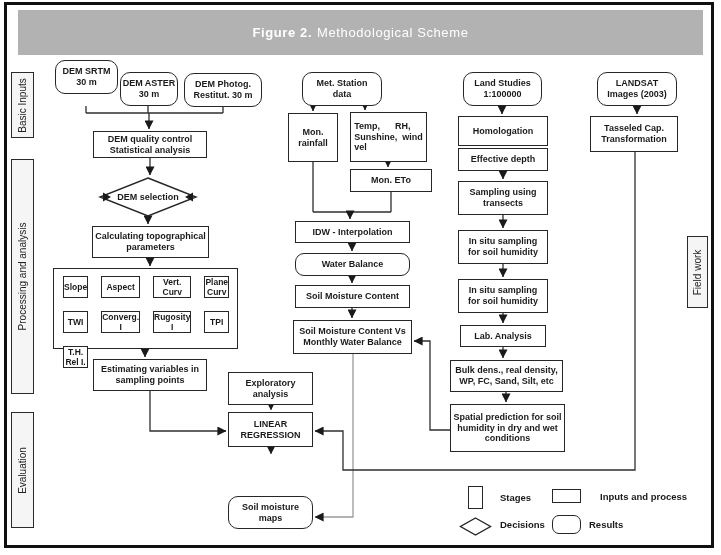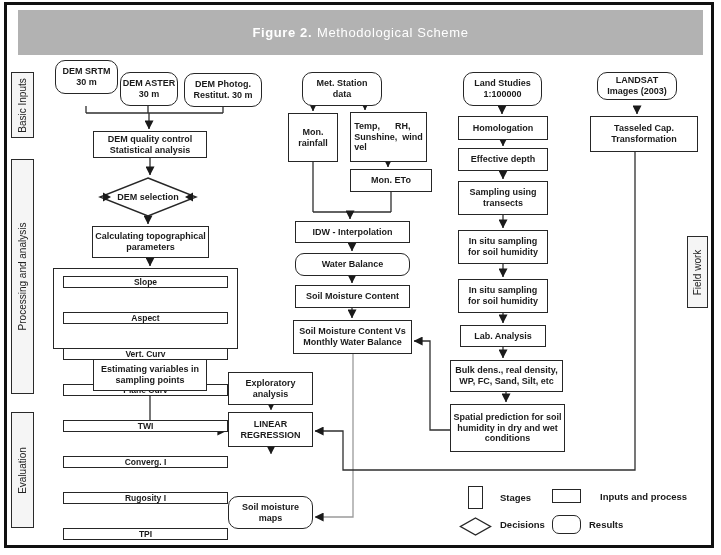--- a/index.html
+++ b/index.html
@@ -16,21 +16,21 @@
        display:flex;align-items:center;justify-content:center;text-align:center;
        font-weight:bold;font-size:9px;line-height:1.18;}
   .box>span{display:block;width:100%;white-space:pre-line;}
   .rounded{border-radius:10px;}
   .justify>span{text-align:left;padding:1px 4px;}
   .stage{position:absolute;background:#f5f5f5;border:1.2px solid #2a2a2a;box-sizing:border-box;
          display:flex;align-items:center;justify-content:center;}
   .stage>span{transform:rotate(-90deg);white-space:nowrap;font-size:10px;color:#222;}
   .param-grid{position:absolute;left:53px;top:268px;width:185px;height:81px;
               border:1.4px solid #262626;box-sizing:border-box;background:#fff;
-              display:grid;grid-template-columns:repeat(1,1fr);gap:24px 13px;padding:7px 9px;}
+              display:grid;grid-template-columns:repeat(4,1fr);gap:13px 13px;padding:7px 9px;}
   .param{border:1.3px solid #262626;display:flex;align-items:center;justify-content:center;
          font-size:8.5px;font-weight:bold;text-align:center;background:#fff;}
   .diamond-wrap{position:absolute;left:98px;top:176px;width:100px;height:42px;}
   .diamond-wrap svg{position:absolute;left:0;top:0;}
   .diamond-wrap .dlabel{position:absolute;left:0;top:0;width:100%;height:100%;
         display:flex;align-items:center;justify-content:center;font-size:9px;font-weight:bold;}
   .lgl{position:absolute;font-size:9.5px;font-weight:bold;}
   .lg-rect{position:absolute;background:#fff;border:1.3px solid #262626;box-sizing:border-box;}
   svg.wires{position:absolute;left:0;top:0;pointer-events:none;}
   .wire{stroke:#2f2f2f;stroke-width:1.3;fill:none;}
@@ -203,21 +203,21 @@
     </div>
   <div class="box" style="left:293px;top:320px;width:119px;height:34px;">
       <span>Soil Moisture Content Vs
 Monthly Water Balance</span>
     </div>
 
   <div class="box rounded" style="left:463px;top:72px;width:79px;height:34px;">
       <span>Land Studies
 1:100000</span>
     </div>
-  <div class="box" style="left:458px;top:116px;width:90px;height:24px;">
+  <div class="box" style="left:458px;top:116px;width:90px;height:30px;">
       <span>Homologation</span>
     </div>
   <div class="box" style="left:458px;top:148px;width:90px;height:23px;">
       <span>Effective depth</span>
     </div>
   <div class="box" style="left:458px;top:181px;width:90px;height:34px;">
       <span>Sampling using
 transects</span>
     </div>
   <div class="box" style="left:458px;top:230px;width:90px;height:34px;">
@@ -234,25 +234,25 @@
   <div class="box" style="left:450px;top:360px;width:113px;height:32px;">
       <span>Bulk dens., real density,
 WP, FC, Sand, Silt, etc</span>
     </div>
   <div class="box" style="left:450px;top:404px;width:115px;height:48px;">
       <span>Spatial prediction for soil
 humidity in dry and wet
 conditions</span>
     </div>
 
-  <div class="box rounded" style="left:597px;top:72px;width:80px;height:28px;">
+  <div class="box rounded" style="left:597px;top:72px;width:80px;height:34px;">
       <span>LANDSAT
 Images (2003)</span>
     </div>
-  <div class="box" style="left:590px;top:116px;width:108px;height:36px;">
+  <div class="box" style="left:590px;top:116px;width:88px;height:36px;">
       <span>Tasseled Cap.
 Transformation</span>
     </div>
 
   <div class="lg-rect" style="left:468px;top:486px;width:15px;height:23px;"></div>
   <div class="lgl" style="left:500px;top:492px;">Stages</div>
   <svg style="position:absolute;left:459px;top:517px;" width="33" height="19">
     <polygon points="16.5,1 31.5,9.5 16.5,18 1.5,9.5" fill="#fff" stroke="#262626" stroke-width="1.4"></polygon>
   </svg>
   <div class="lgl" style="left:500px;top:519px;">Decisions</div>

